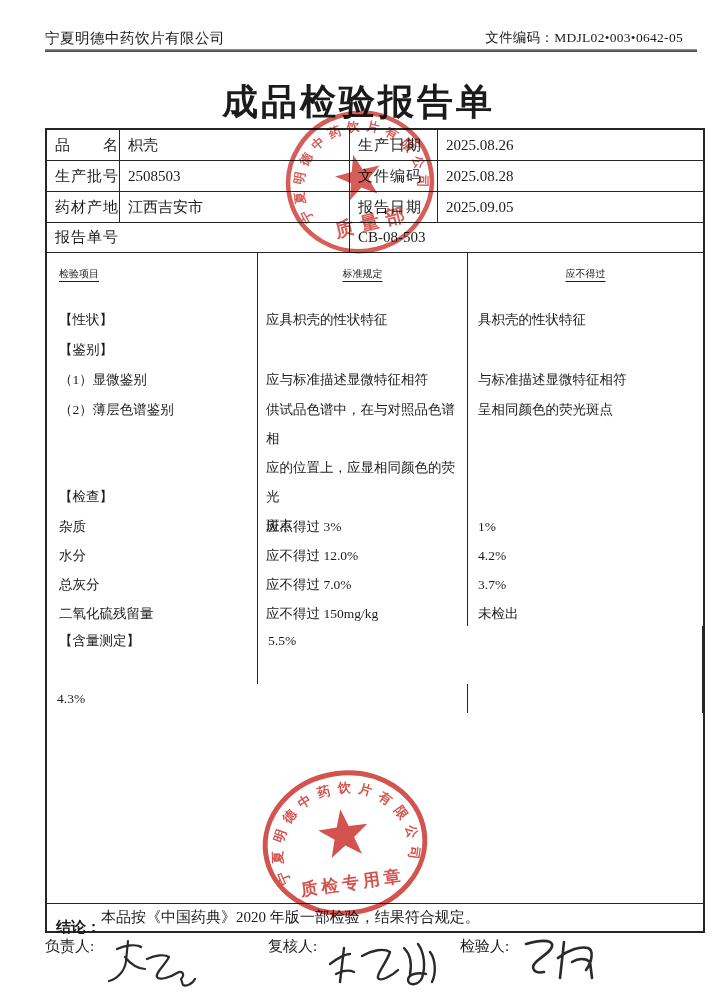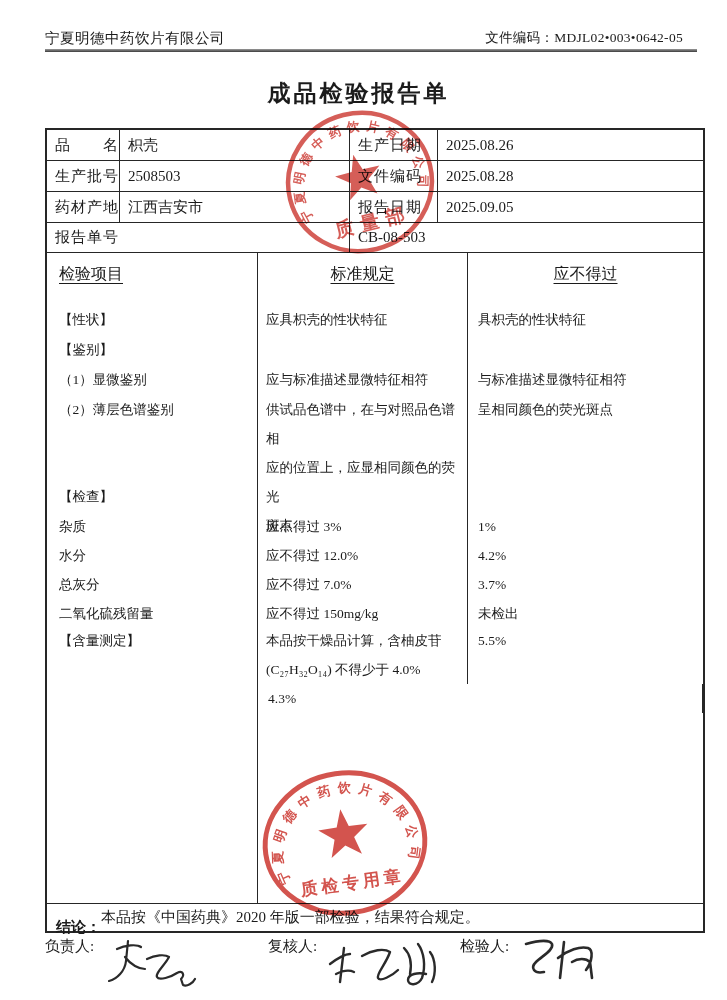--- a/index.html
+++ b/index.html
@@ -7,37 +7,37 @@
     width:727px;height:1000px;background:#ffffff;position:relative;
     font-family:"Liberation Serif","DejaVu Serif",serif;color:#1b1b1b;
     overflow:hidden;
   }
   .abs{position:absolute;}
   
   .company-name{left:45px;top:29px;font-size:14.5px;letter-spacing:.5px;}
   .doc-code{right:44px;top:29px;font-size:13.5px;letter-spacing:.3px;font-family:"Liberation Serif","DejaVu Serif",serif;}
   .header-rule{left:45px;top:49px;width:652px;height:3px;background:linear-gradient(#9a9a9a,#3b3b3b);}
   
-  .report-title{left:45px;top:78px;width:627px;text-align:center;font-size:23px;font-weight:bold;letter-spacing:3px;}
+  .report-title{left:45px;top:78px;width:627px;text-align:center;font-size:36px;font-weight:bold;letter-spacing:3px;}
   
   .report-block{left:45px;top:128px;width:660px;height:805px;border:2px solid #262626;box-sizing:border-box;background:transparent;}
   .info-grid{display:grid;grid-template-columns:73px 230px 88px 1fr;grid-template-rows:31px 31px 31px 30px;}
   .ig-cell{border-right:1px solid #262626;border-bottom:1px solid #262626;display:flex;align-items:center;padding:0 8px;font-size:15px;white-space:nowrap;overflow:hidden;}
   .ig-cell.lastcol{border-right:none;}
   .ig-label{letter-spacing:1px;}
   .span2{grid-column:span 2;}
   
   .main-grid{display:grid;grid-template-columns:211px 210px 1fr;
     grid-template-rows:52px 30px 30px 30px 87px 30px 29px 29px 29px 27px 58px 29px 1fr;
     height:650px;position:relative;}
   .mg{font-size:13.5px;line-height:29px;}
   .mg-c1{border-right:1px solid #262626;padding-left:12px;}
   .mg-c2{border-right:1px solid #262626;padding-left:8px;white-space:pre-line;}
   .mg-c3{padding-left:10px;}
-  .mg-head{font-size:16px;padding-top:10px;line-height:22px;}
+  .mg-head{font-size:10px;padding-top:10px;line-height:22px;}
   .mg-head.center{text-align:center;padding-left:0;}
   .uline{text-decoration:underline;text-underline-offset:4px;}
   
   .conclusion-row{border-top:1px solid #262626;height:28px;display:flex;align-items:center;padding-left:9px;font-size:15px;box-sizing:border-box;}
   .conclusion-label{font-weight:bold;margin-top:20px;}
   
   .sig-label{font-size:15px;top:937px;}
   .sig-label.one{left:45px;}
   .sig-label.two{left:268px;}
   .sig-label.three{left:460px;}
@@ -113,22 +113,20 @@
 
     <div class="mg mg-c1">总灰分</div>
     <div class="mg mg-c2">应不得过 7.0%</div>
     <div class="mg mg-c3">3.7%</div>
 
     <div class="mg mg-c1">二氧化硫残留量</div>
     <div class="mg mg-c2">应不得过 150mg/kg</div>
     <div class="mg mg-c3">未检出</div>
 
     <div class="mg mg-c1">【含量测定】</div>
-    <div class="mg mg-c2">本品按干燥品计算，含柚皮苷
-(C₂₇H₃₂O₁₄) 不得少于 4.0%</div>
     <div class="mg mg-c3">5.5%</div>
 
     <div class="mg mg-c1"></div>
     <div class="mg mg-c3">4.3%</div>
 
     <div class="mg mg-c1"></div>
     <div class="mg mg-c2"></div>
     <div class="mg mg-c3"></div>
   </div>
 

